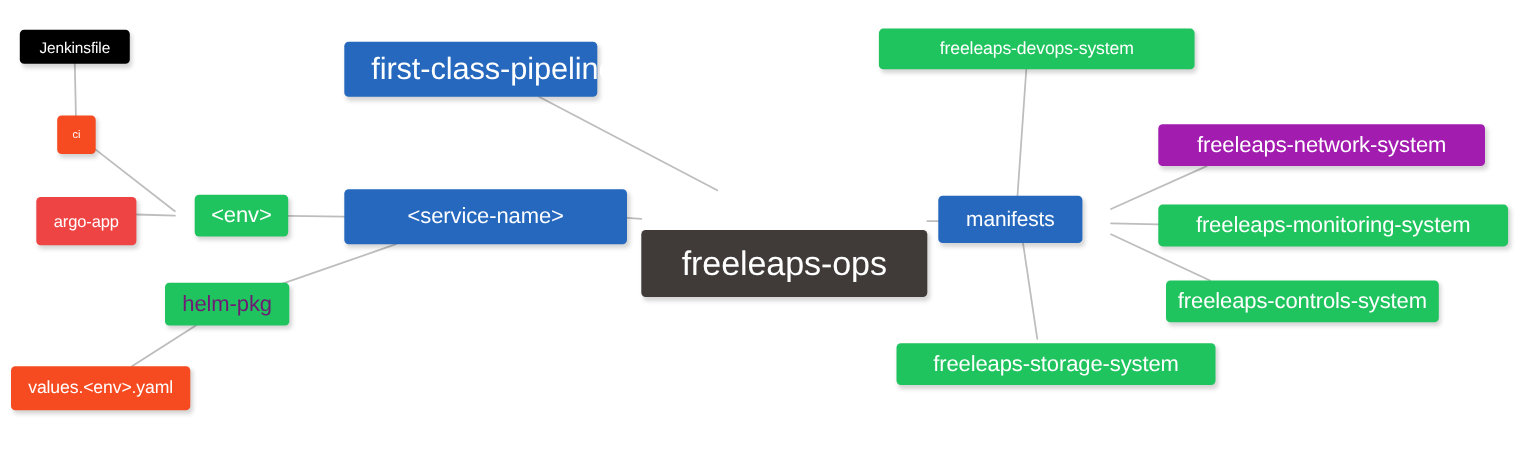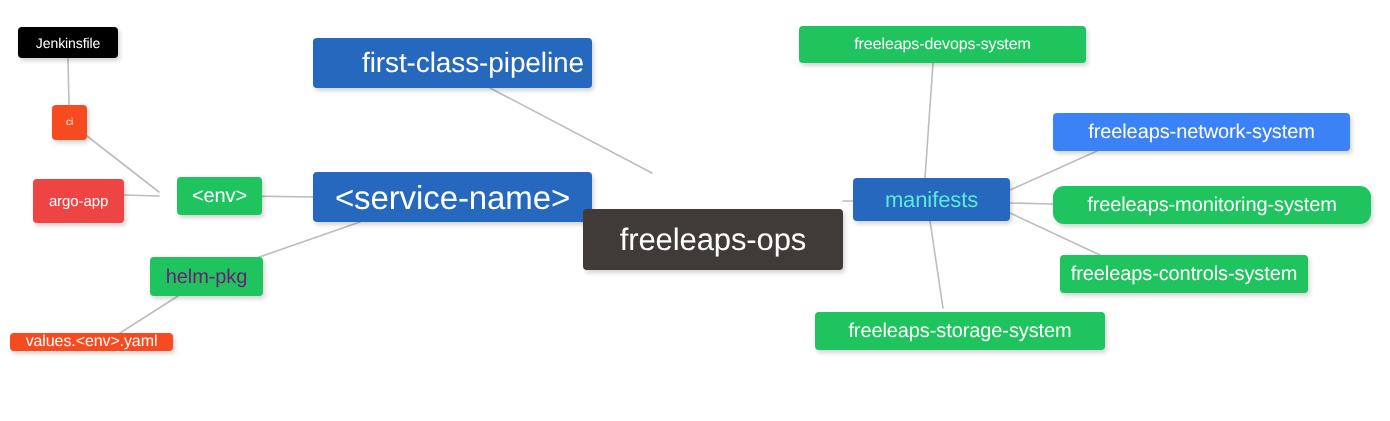--- a/index.html
+++ b/index.html
@@ -67,42 +67,42 @@
       </div>
       <div class="node" style="left: 33px; top: 179px; width: 91px; height: 44px; background: #ef4444; font-size: 15px; color: rgb(255, 255, 255);">
         <span>argo-app</span>
       </div>
       <div class="node" style="left: 159px; top: 177px; width: 85px; height: 38px; background: rgb(32, 196, 94); font-size: 20px; color: rgb(255, 255, 255); margin-left: 18px;">
         <span>&lt;env&gt;</span>
       </div>
       <div class="node" style="left: 150px; top: 257px; width: 113px; height: 39px; background: rgb(32, 196, 94); font-size: 20px; color: #701a75;">
         <span>helm-pkg</span>
       </div>
-      <div class="node" style="left: 10px; top: 333px; width: 163px; height: 18px; background: rgb(246, 75, 32); font-size: 16px; color: rgb(255, 255, 255);">
+      <div class="node" style="left: 10px; top: 333px; width: 163px; height: 40px; background: rgb(246, 75, 32); font-size: 16px; color: rgb(255, 255, 255);">
         <span>values.&lt;env&gt;.yaml</span>
       </div>
-      <div class="node" style="left: 313px; top: 38px; width: 279px; height: 50px; background: rgb(37, 104, 190); font-size: 28px; color: rgb(255, 255, 255); padding-left: 41px;">
+      <div class="node" style="left: 313px; top: 38px; width: 230px; height: 50px; background: rgb(37, 104, 190); font-size: 28px; color: rgb(255, 255, 255); padding-left: 41px;">
         <span>first-class-pipeline</span>
       </div>
-      <div class="node" style="left: 313px; top: 172px; width: 279px; height: 50px; background: rgb(37, 104, 190); font-size: 33px; color: rgb(255, 255, 255);">
+      <div class="node" style="left: 313px; top: 172px; width: 257px; height: 50px; background: rgb(37, 104, 190); font-size: 20px; color: rgb(255, 255, 255);">
         <span>&lt;service-name&gt;</span>
       </div>
       <div class="node" style="left: 583px; top: 173px; width: 260px; height: 61px; background: rgb(64, 59, 56); font-size: 31px; color: rgb(255, 255, 255); margin-top: 36px;">
         <span>freeleaps-ops</span>
       </div>
-      <div class="node" style="left: 853px; top: 178px; width: 157px; height: 43px; background: rgb(37, 104, 190); font-size: 22px; color: #5eead4;">
+      <div class="node" style="left: 853px; top: 178px; width: 131px; height: 43px; background: rgb(37, 104, 190); font-size: 19px; color: #ffffff;">
         <span>manifests</span>
       </div>
       <div class="node" style="left: 799px; top: 26px; width: 287px; height: 37px; background: rgb(32, 196, 94); font-size: 16px; color: rgb(255, 255, 255);">
         <span>freeleaps-devops-system</span>
       </div>
-      <div class="node" style="left: 1053px; top: 113px; width: 297px; height: 38px; background: #3b82f6; font-size: 20px; color: rgb(255, 255, 255);">
+      <div class="node" style="left: 1053px; top: 113px; width: 297px; height: 38px; background: #a21caf; font-size: 20px; color: rgb(255, 255, 255);">
         <span>freeleaps-network-system</span>
       </div>
-      <div class="node" style="left: 1053px; top: 186px; width: 318px; height: 38px; background: rgb(32, 196, 94); font-size: 20px; color: rgb(255, 255, 255); border-radius: 11px;">
+      <div class="node" style="left: 1053px; top: 186px; width: 318px; height: 38px; background: rgb(32, 196, 94); font-size: 20px; color: rgb(255, 255, 255);">
         <span>freeleaps-monitoring-system</span>
       </div>
       <div class="node" style="left: 1060px; top: 255px; width: 248px; height: 38px; background: rgb(32, 196, 94); font-size: 20px; color: rgb(255, 255, 255);">
         <span>freeleaps-controls-system</span>
       </div>
       <div class="node" style="left: 815px; top: 312px; width: 290px; height: 38px; background: rgb(32, 196, 94); font-size: 20px; color: rgb(255, 255, 255);">
         <span>freeleaps-storage-system</span>
       </div>
     </div>
 </div>

